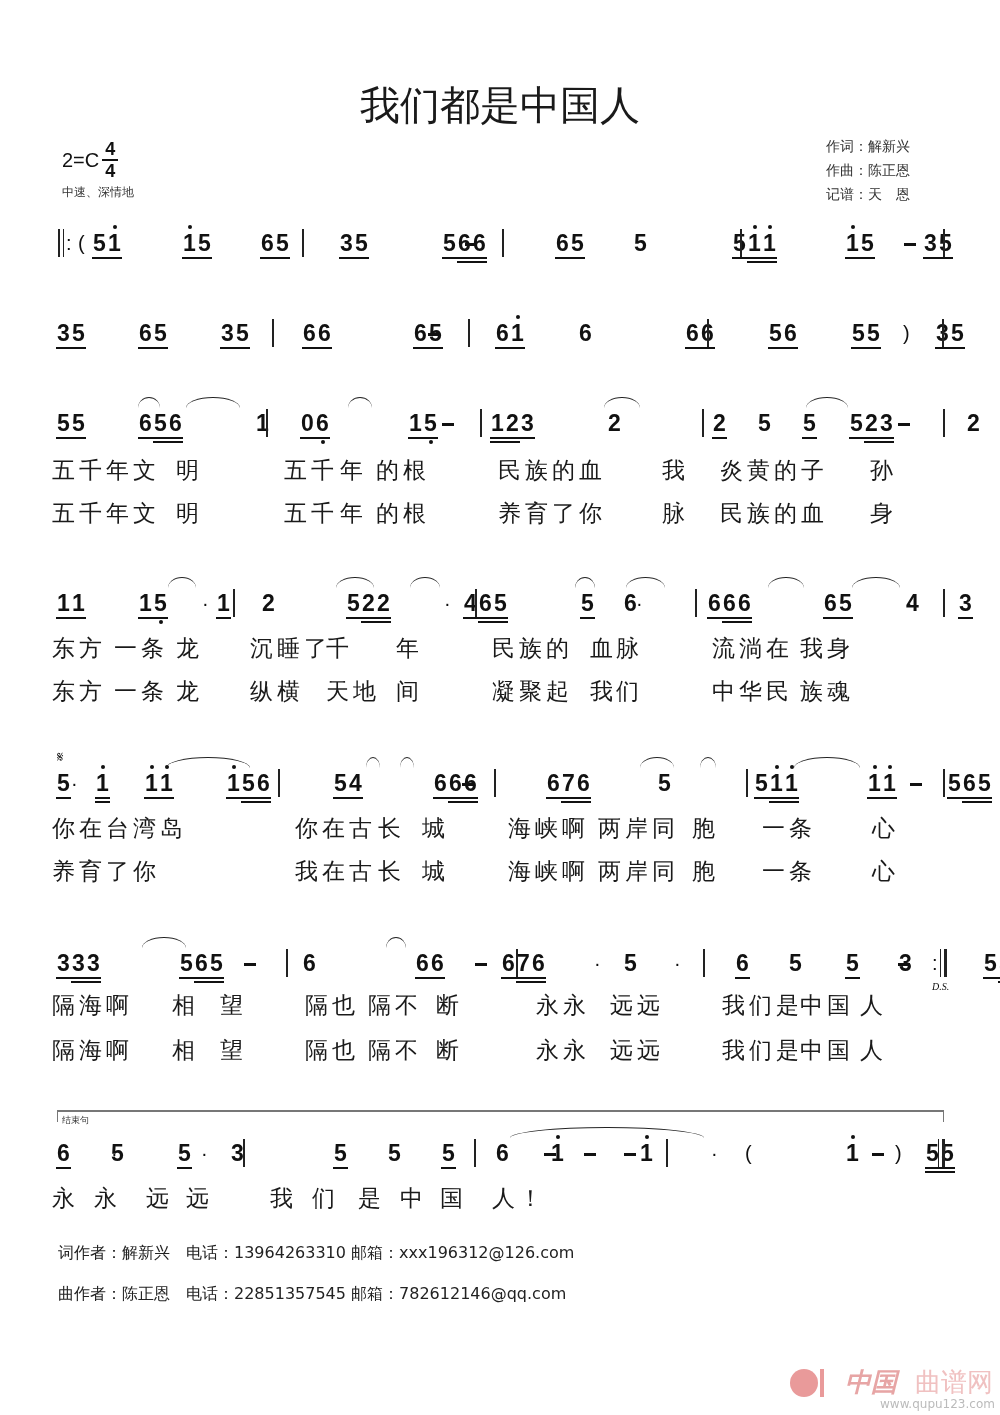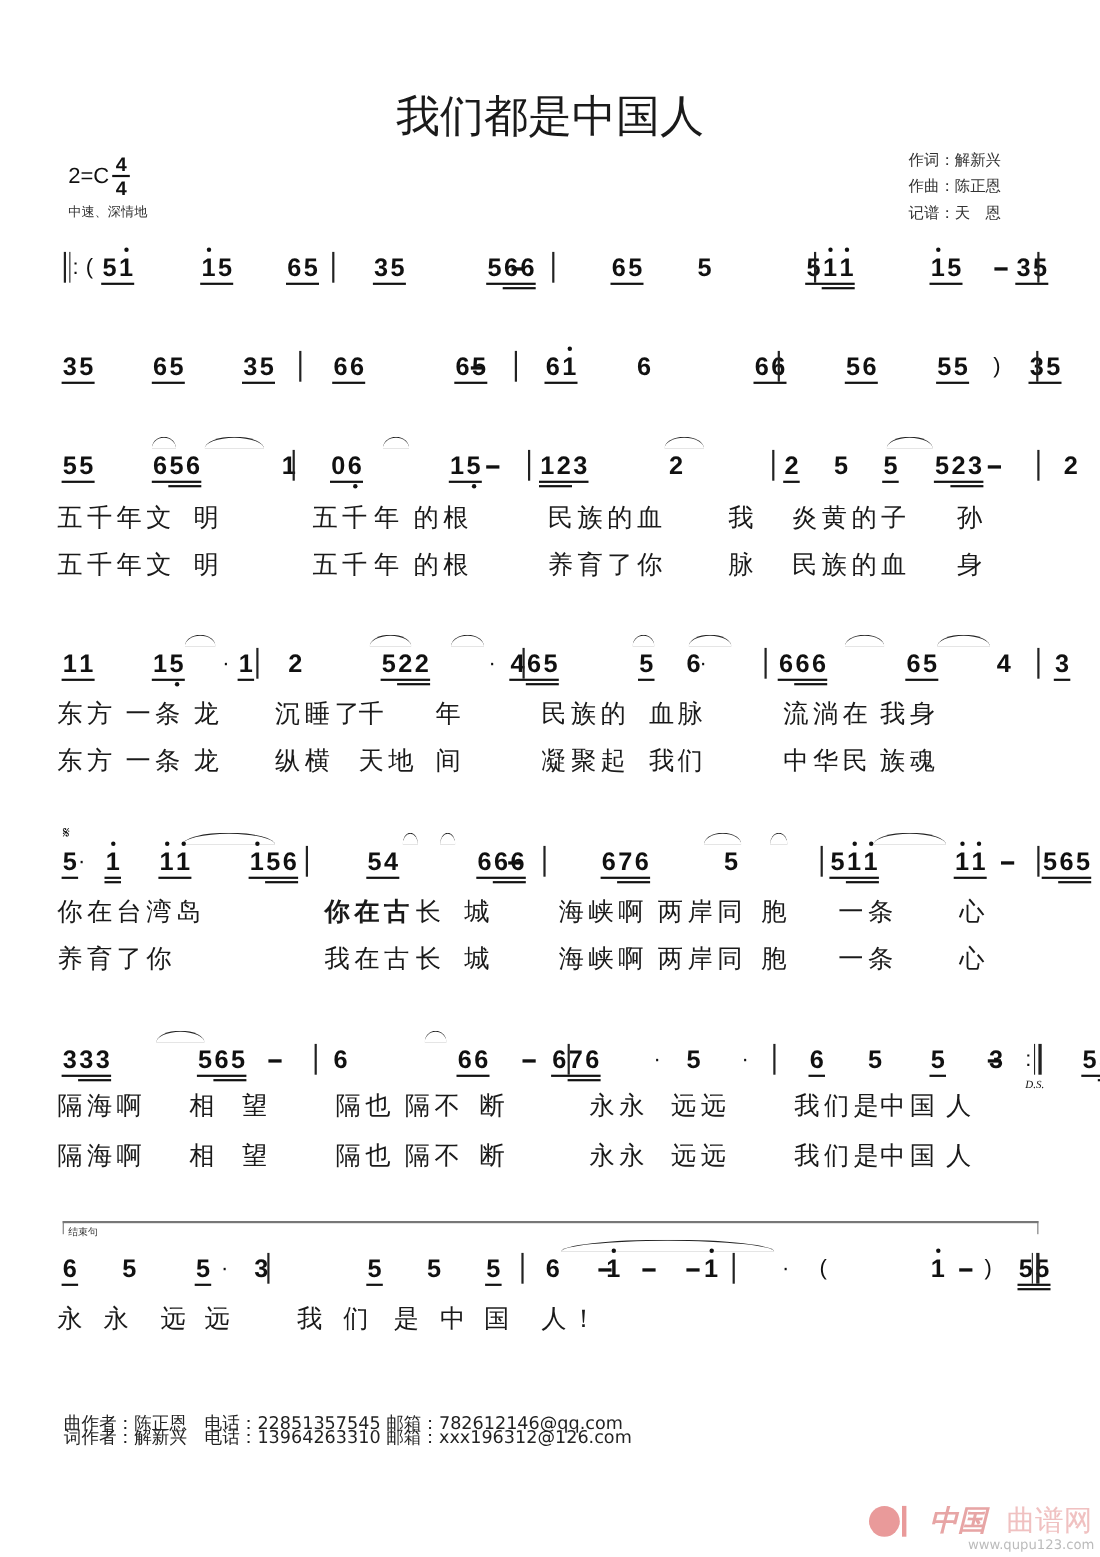--- a/index.html
+++ b/index.html
@@ -417,21 +417,21 @@
     <div class="lyric" style="left: 176px; top: 676px;">龙</div>
     <div class="lyric" style="left: 250px; top: 676px; letter-spacing: 4px;">纵横</div>
     <div class="lyric" style="left: 326px; top: 676px; letter-spacing: 4px;">天地</div>
     <div class="lyric" style="left: 396px; top: 676px;">间</div>
     <div class="lyric" style="left: 492px; top: 676px; letter-spacing: 4px;">凝聚起</div>
     <div class="lyric" style="left: 590px; top: 676px;">我</div>
     <div class="lyric" style="left: 616px; top: 676px;">们</div>
     <div class="lyric" style="left: 712px; top: 676px; letter-spacing: 4px;">中华民</div>
     <div class="lyric" style="left: 800px; top: 676px; letter-spacing: 4px;">族魂</div>
     <div class="lyric" style="left: 52px; top: 813px; letter-spacing: 4px;">你在台湾岛</div>
-    <div class="lyric" style="left: 295px; top: 813px; letter-spacing: 4px; font-weight: bold;">你在古</div>
+    <div class="lyric" style="left: 295px; top: 813px; letter-spacing: 4px;">你在古</div>
     <div class="lyric" style="left: 378px; top: 813px;">长</div>
     <div class="lyric" style="left: 422px; top: 813px;">城</div>
     <div class="lyric" style="left: 508px; top: 813px; letter-spacing: 4px;">海峡啊</div>
     <div class="lyric" style="left: 598px; top: 813px; letter-spacing: 4px;">两岸同</div>
     <div class="lyric" style="left: 692px; top: 813px;">胞</div>
     <div class="lyric" style="left: 762px; top: 813px; letter-spacing: 4px;">一条</div>
     <div class="lyric" style="left: 872px; top: 813px;">心</div>
     <div class="lyric" style="left: 52px; top: 856px; letter-spacing: 4px;">养育了你</div>
     <div class="lyric" style="left: 295px; top: 856px; letter-spacing: 4px;">我在古</div>
     <div class="lyric" style="left: 378px; top: 856px;">长</div>
@@ -471,21 +471,21 @@
     <div class="lyric" style="left: 312px; top: 1183px;">们</div>
     <div class="lyric" style="left: 358px; top: 1183px;">是</div>
     <div class="lyric" style="left: 400px; top: 1183px;">中</div>
     <div class="lyric" style="left: 440px; top: 1183px;">国</div>
     <div class="lyric" style="left: 492px; top: 1183px; letter-spacing: 4px;">人！</div>
   </div>
 
 <div class="ending"></div>
 <div class="ending-label">结束句</div>
 
-<div class="footer" style="top:1297px">词作者：解新兴　电话：13964263310 邮箱：xxx196312@126.com</div>
+<div class="footer" style="top:1243px">词作者：解新兴　电话：13964263310 邮箱：xxx196312@126.com</div>
 <div class="footer" style="top:1284px">曲作者：陈正恩　电话：22851357545 邮箱：782612146@qq.com</div>
 
 <div class="watermark">
   <div class="wm-logo"></div>
   <div class="wm-logo2"></div>
   <div class="wm-text">中国</div>
   <div class="wm-text2">曲谱网</div>
   <div class="wm-url">www.qupu123.com</div>
 </div>
 

